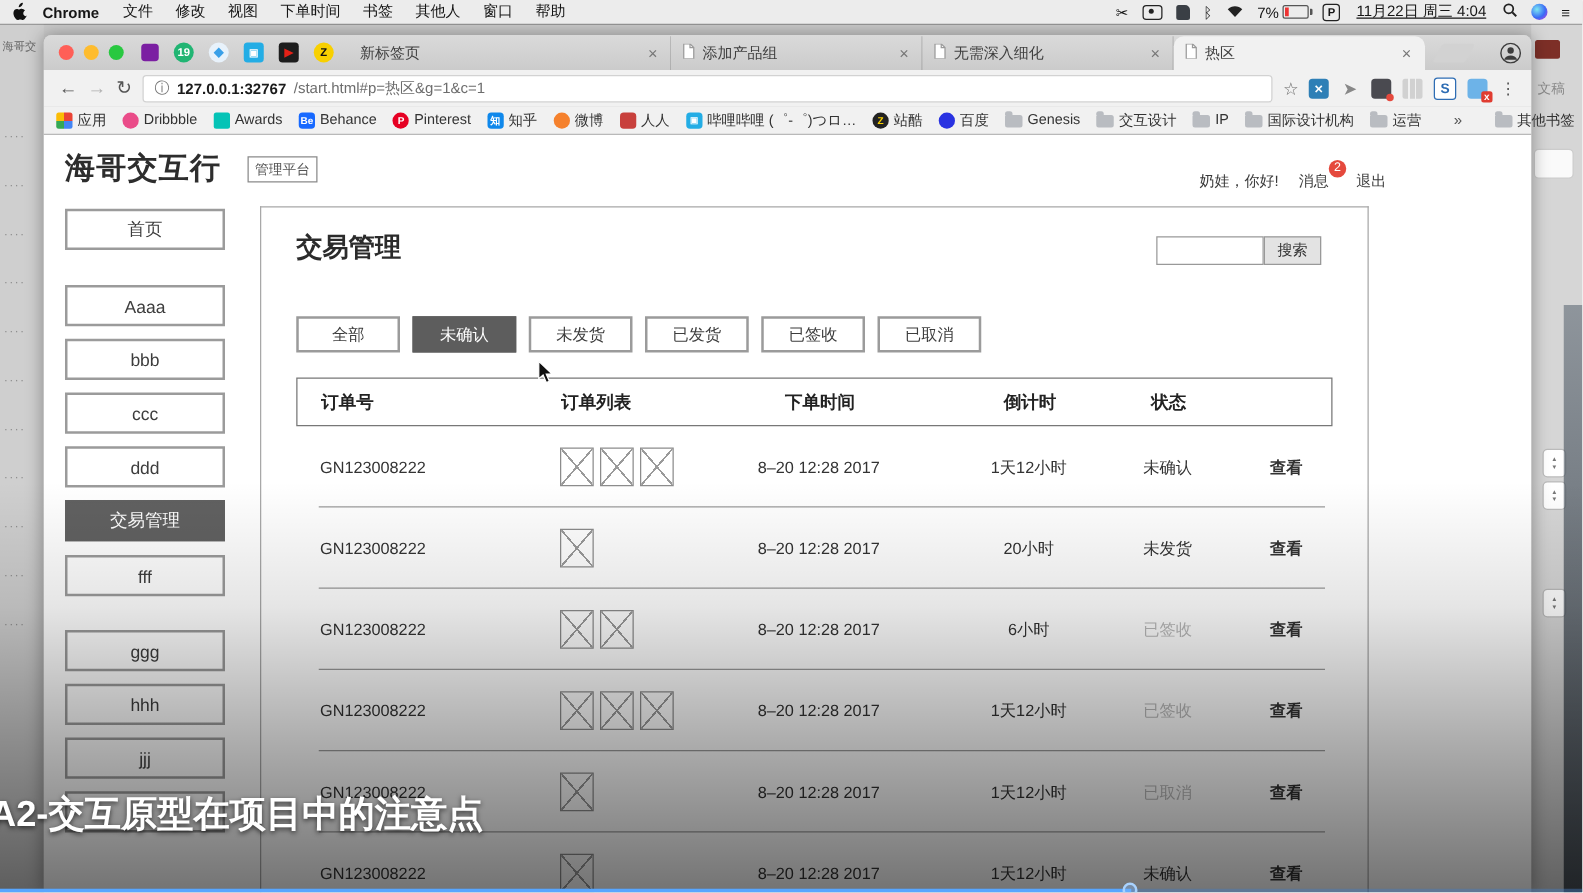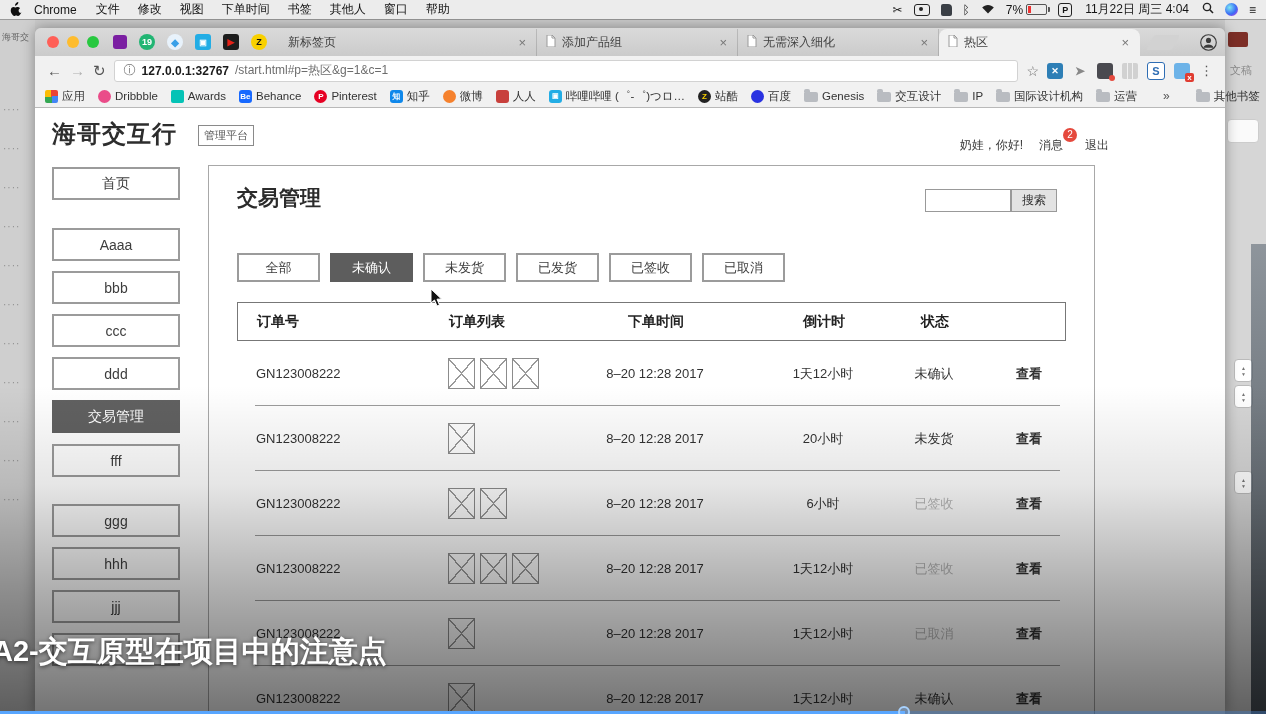--- a/index.html
+++ b/index.html
@@ -4,24 +4,24 @@
 <style>
   html,body{margin:0;padding:0;}
   body{font-family:"Liberation Sans",sans-serif;}
   #screen{position:relative;width:1266px;height:714px;background:#c9c9c9;overflow:hidden;}
 
   
   .menubar{position:absolute;left:0;top:0;width:100%;height:19px;background:#ececec;
     box-shadow:0 1px 0 rgba(0,0,0,.25);display:flex;align-items:center;padding:0 10px;box-sizing:border-box;
     font-size:12px;color:#151515;z-index:30;}
   .mb-left{display:flex;align-items:center;gap:0;}
-  .mb-app{font-weight:normal;padding:0 10px;}
+  .mb-app{font-weight:bold;padding:0 10px;}
   .mb-item{padding:0 9px;}
   .mb-right{margin-left:auto;display:flex;align-items:center;gap:11px;}
-  .mb-clock{padding:0 2px;white-space:nowrap;}
+  .mb-clock{padding:0 2px;white-space:nowrap;text-decoration:underline;}
   .glyph{font-size:12px;line-height:1;}
   .batt-wrap{display:flex;align-items:center;gap:3px;}
   .batt{position:relative;width:19px;height:9px;border:1px solid #555;border-radius:2px;}
   .batt::before{content:"";position:absolute;left:1px;top:1px;bottom:1px;width:3px;background:#e33;}
   .batt::after{content:"";position:absolute;right:-4px;top:2px;width:2px;height:5px;background:#555;border-radius:0 1px 1px 0;}
   .pbox{display:inline-flex;align-items:center;justify-content:center;width:12px;height:12px;border:1.5px solid #222;border-radius:3px;font-size:9px;font-weight:bold;}
   .siri{width:13px;height:13px;border-radius:50%;background:radial-gradient(circle at 35% 35%,#7de8f2,#3a6cf5 55%,#c23ae0 95%);}
   .evernote{width:11px;height:12px;background:#3a3f45;border-radius:2px 4px 2px 2px;}
   .rec-icon{position:relative;width:14px;height:10px;border:1.5px solid #222;border-radius:3px;}
   .rec-icon::after{content:"";position:absolute;left:4px;top:2px;width:4px;height:4px;border-radius:50%;background:#222;}

